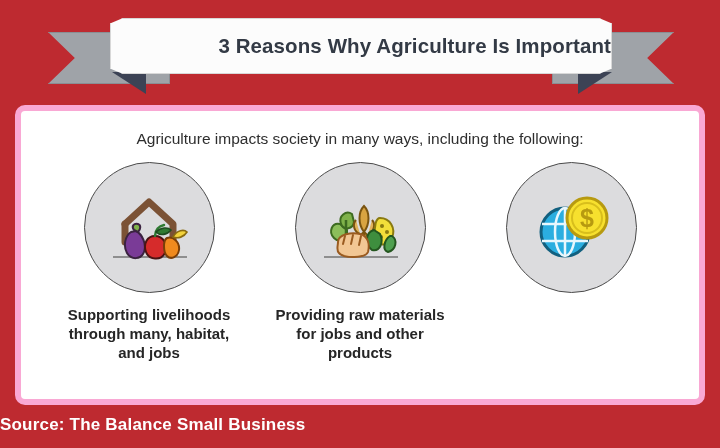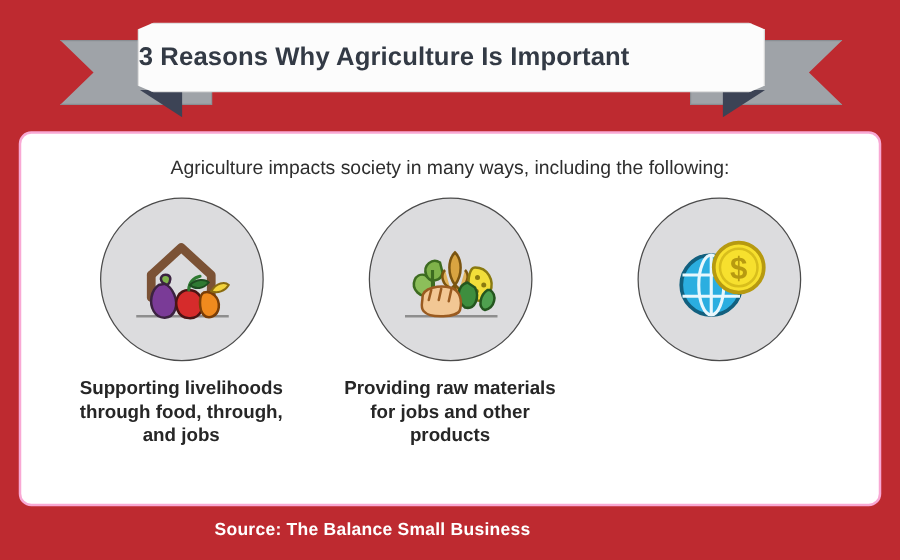--- a/index.html
+++ b/index.html
@@ -61,40 +61,40 @@
     position: absolute;
     left: 110px;
     top: 18px;
     width: 502px;
     height: 56px;
     background: #FCFCFC;
     border: 1px solid #D8D8D8;
     clip-path: polygon(0% 10%, 2.6% 0%, 97.4% 0%, 100% 10%, 100% 90%, 97.4% 100%, 2.6% 100%, 0% 90%);
     display: flex;
     align-items: center;
-    justify-content: flex-start;
+    justify-content: flex-end;
     box-sizing: border-box;
   }
   .ribbon-title {
     font-size: 20.5px;
     font-weight: bold;
     color: #333A45;
     letter-spacing: 0.1px;
     white-space: nowrap;
   }
 
   
   .card {
     position: absolute;
     left: 15px;
     top: 105px;
     width: 690px;
     height: 300px;
     background: #FFFFFF;
-    border: 2px solid #f9a8d4;
+    border: 6px solid #f9a8d4;
     border-radius: 10px;
     box-sizing: border-box;
   }
   .card-subtitle {
     text-align: center;
     font-size: 15.5px;
     color: #2E2E2E;
     margin-top: 19px;
   }
 
@@ -131,22 +131,22 @@
     color: #262626;
     line-height: 1.28;
   }
 
   
   .source {
     position: absolute;
     left: 0;
     top: 415px;
     width: 596px;
-    text-align: center;
-    font-size: 14px;
+    text-align: left;
+    font-size: 17px;
     font-weight: bold;
     color: #FFFFFF;
     letter-spacing: 0.2px;
   }
 </style>
 </head>
 <body>
 
 <div id="infographic">
 
@@ -179,21 +179,21 @@
             <path d="M33 50 C30 46 33 43 37 44 C40 45 40 49 37 52 Z" fill="#7FB24A" stroke="#3B2340" stroke-width="2"></path>
 
             <path d="M54 56 C46 56 42 64 45 72 C48 80 60 81 64 73 C68 65 62 56 54 56 Z" fill="#D62B2B" stroke="#4A1414" stroke-width="2"></path>
             <path d="M54 56 C54 50 58 46 63 45" fill="none" stroke="#2F7A32" stroke-width="2.5" stroke-linecap="round"></path>
             <path d="M55 52 C60 47 67 47 70 50 C66 55 59 56 55 52 Z" fill="#2F7A32" stroke="#1F4D21" stroke-width="1.6"></path>
 
             <path d="M66 58 C72 56 79 62 78 70 C77 77 70 80 66 76 C62 72 62 60 66 58 Z" fill="#F08A1E" stroke="#7A3E07" stroke-width="2"></path>
             <path d="M72 57 C76 50 83 49 86 52 C83 57 77 59 72 57 Z" fill="#F2D23B" stroke="#8A6B10" stroke-width="1.6"></path>
           </svg>
         </div>
-        <div class="caption">Supporting livelihoods through food, through, and jobs</div>
+        <div class="caption">Supporting livelihoods through many, habitat, and jobs</div>
       </div>
 
       <div class="column">
         <div class="icon-circle">
           <svg width="96" height="96" viewBox="0 0 96 96">
             <line x1="12" y1="77" x2="86" y2="77" stroke="#8E8E8E" stroke-width="2"></line>
 
             <path d="M28 44 C20 42 16 52 22 58 C28 64 36 58 35 50 Z" fill="#8CBE5A" stroke="#3D6B20" stroke-width="2"></path>
             <path d="M40 34 C34 30 26 36 29 44 C32 51 41 49 42 42 Z" fill="#7FB24A" stroke="#3D6B20" stroke-width="2"></path>
             <path d="M34 60 L34 40" fill="none" stroke="#3D6B20" stroke-width="2.5"></path>

